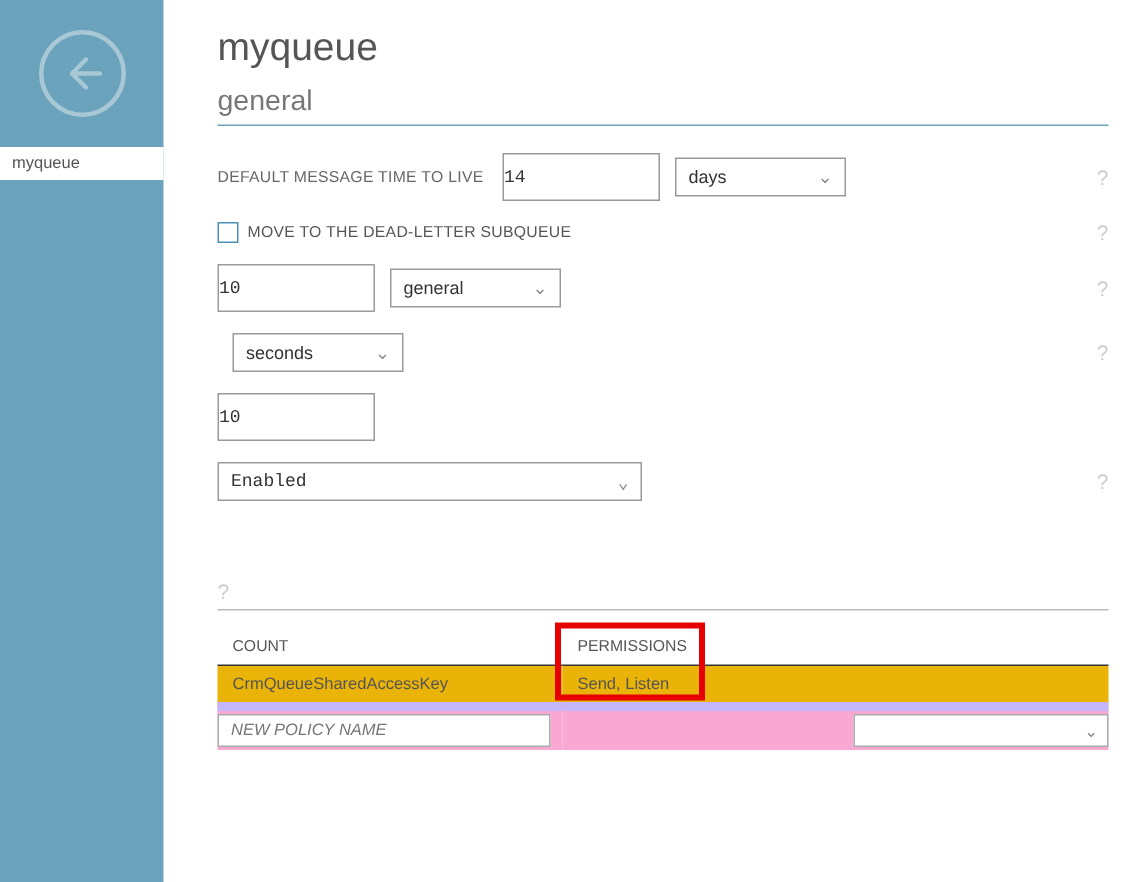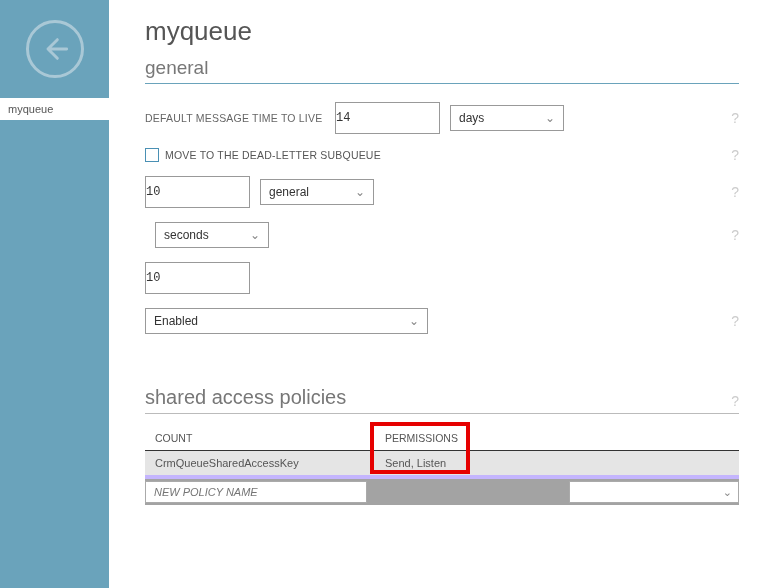--- a/index.html
+++ b/index.html
@@ -92,21 +92,21 @@
     display: flex;
     align-items: center;
     justify-content: space-between;
     padding: 0 8px;
     font-size: 12px;
     color: #333;
     margin-left: 10px;
     cursor: pointer;
     background: #fff;
   }
-  .select.wide { width: 283px; margin-left: 0; }
+  .select.wide { width: 283px; margin-left: 0; font-family: Liberation Mono, monospace; }
   .chev { color: #888; }
   .checkbox-wrap {
     display: flex; align-items: center; gap: 6px;
   }
   .checkbox {
     width: 14px; height: 14px;
     border: 1px solid #4a90b4;
     background: #fff;
   }
   .check-label {
@@ -145,25 +145,25 @@
     text-align: left;
     font-weight: 400;
     color: #555;
     padding: 6px 10px;
     border-bottom: 1px solid #333;
     font-size: 10.5px;
   }
   .table td {
     padding: 6px 10px;
     color: #555;
-    background: #e5e5e5;
+    background: #eab308;
   }
   .table tr.new td {
-    background: #a3a3a3;
-    border-top: 4px solid #c4b5fd;
+    background: #f9a8d4;
+    border-top: 6px solid #c4b5fd;
     padding: 2px 0;
   }
   .new-input {
     width: 222px;
     height: 22px;
     border: 1px solid #aaa;
     font-style: italic;
     color: #999;
     padding: 0 8px;
     font-size: 11px;
@@ -247,21 +247,20 @@
     <div class="select wide">
       <span>Enabled</span>
       <span class="chev">⌄</span>
     </div>
     <span class="help-icon">?</span>
   </div>
 
   <div class="section-gap"></div>
 
   <div class="policies-title-row">
-    <div class="policies-title">shared access policies</div>
     <span class="help-icon" style="position:static">?</span>
   </div>
 
   <div style="position:relative">
     <table class="table">
       <thead>
         <tr>
           <th style="width:230px">COUNT</th>
           <th>PERMISSIONS</th>
         </tr>

